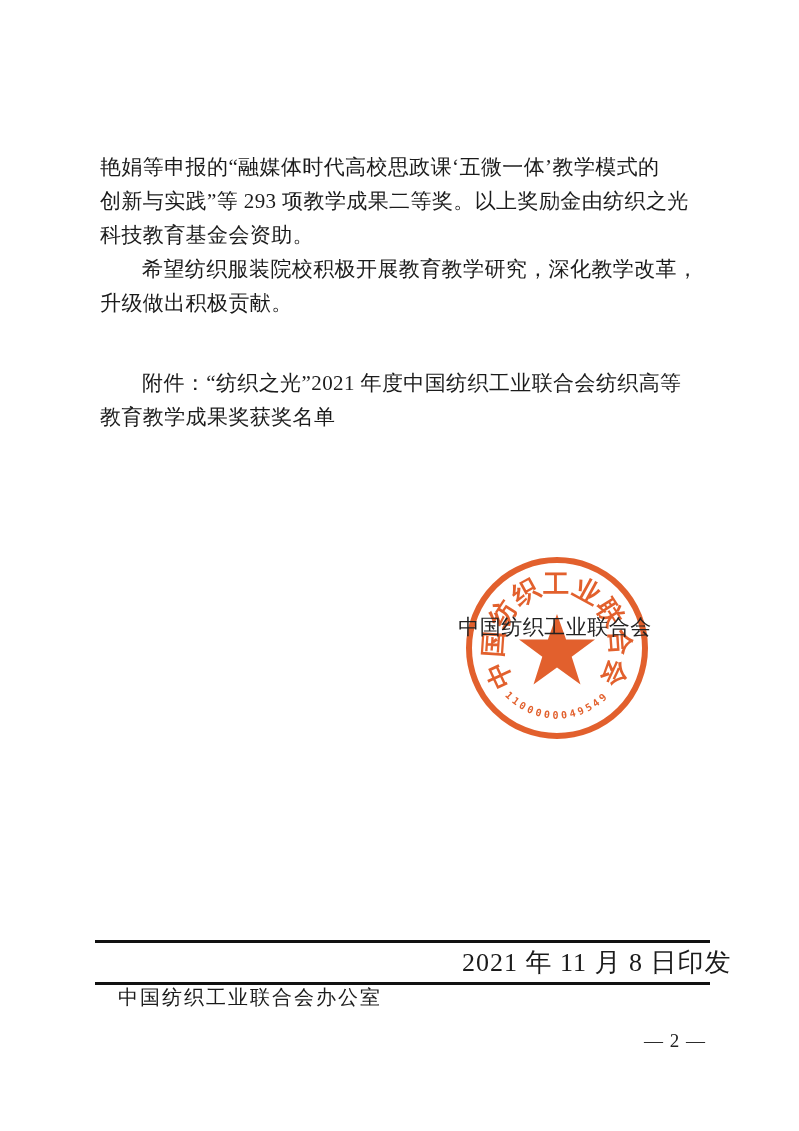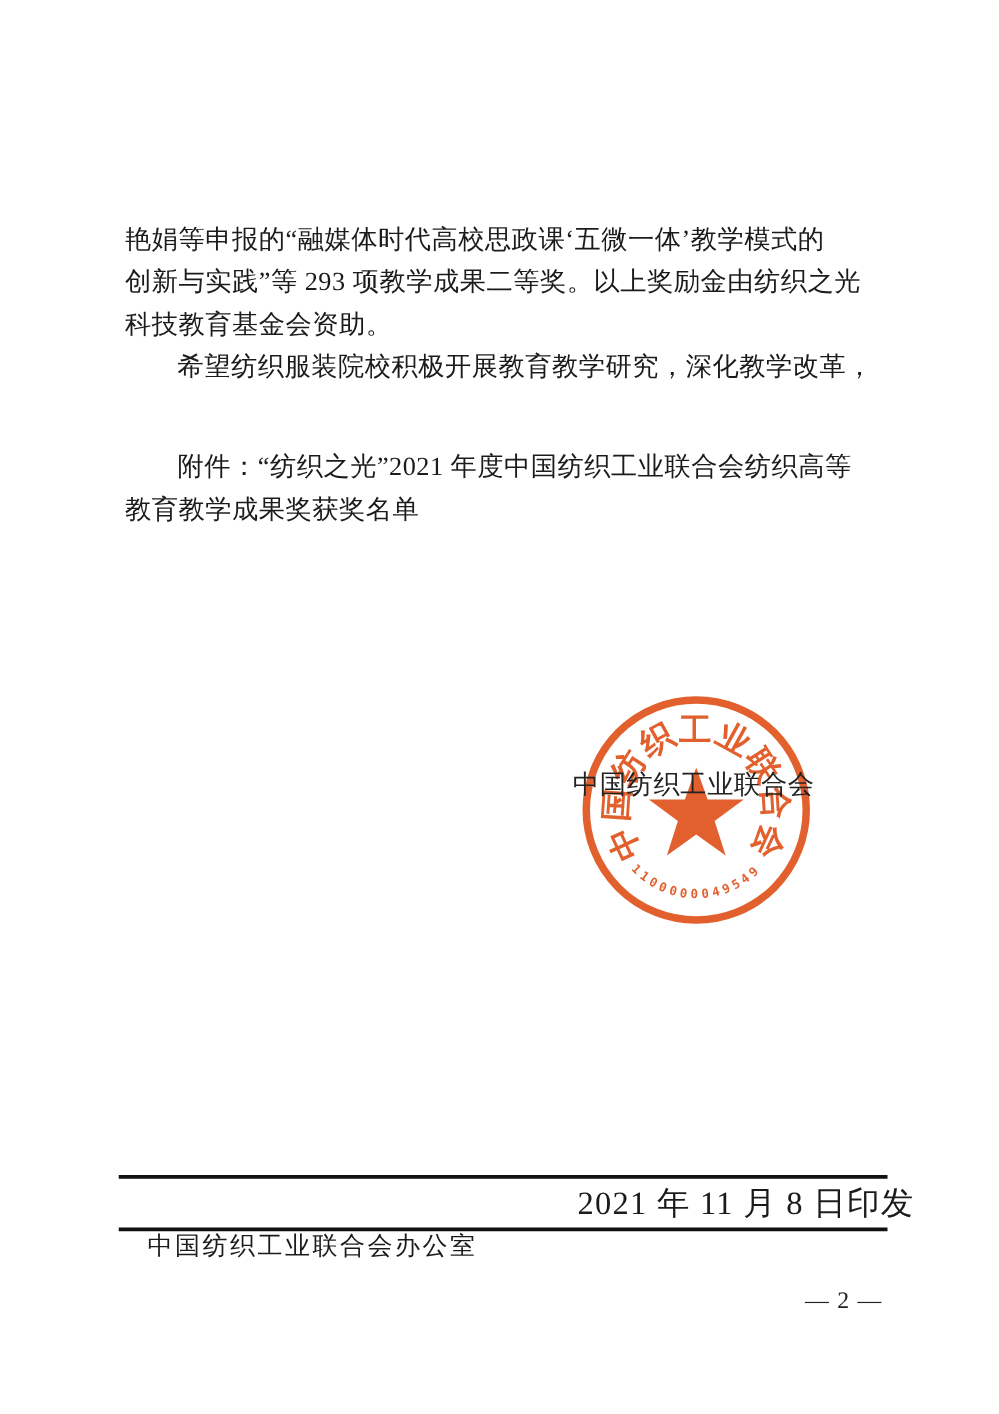--- a/index.html
+++ b/index.html
@@ -13,21 +13,20 @@
     overflow: hidden;
   }
 
   
   .body-text {
     position: absolute;
     left: 100px;
     top: 150px;
     width: 604px;
     font-size: 21px;
-    margin-top: 24px;
   }
   .line {
     height: 34px;
     line-height: 34px;
     white-space: nowrap;
     letter-spacing: 0.4px;
   }
   .indent { text-indent: 42px; }
   .attachment-block { margin-top: 46px; }
 
@@ -113,20 +112,21 @@
 </head>
 <body>
 
 <div class="page">
 
   <div class="body-text">
     <div class="line">艳娟等申报的“融媒体时代高校思政课‘五微一体’教学模式的</div>
     <div class="line">创新与实践”等 293 项教学成果二等奖。以上奖励金由纺织之光</div>
     <div class="line">科技教育基金会资助。</div>
     <div class="line indent">希望纺织服装院校积极开展教育教学研究，深化教学改革，</div>
+    <div class="line">升级做出积极贡献。</div>
     <div class="attachment-block">
       <div class="line indent">附件：“纺织之光”2021 年度中国纺织工业联合会纺织高等</div>
       <div class="line">教育教学成果奖获奖名单</div>
     </div>
   </div>
 
   <svg class="seal-svg" viewBox="-100 -100 200 200" xmlns="http://www.w3.org/2000/svg">
     <circle cx="0" cy="0" r="88" fill="none" stroke="#e0551e" stroke-width="6"></circle>
     <path id="sealArcTop" d="M -42,35 A 55,55 0 1 1 42,35" fill="none"></path>
     <path id="sealArcBottom" d="M -52,48 A 71,71 0 0 0 52,48" fill="none"></path>

